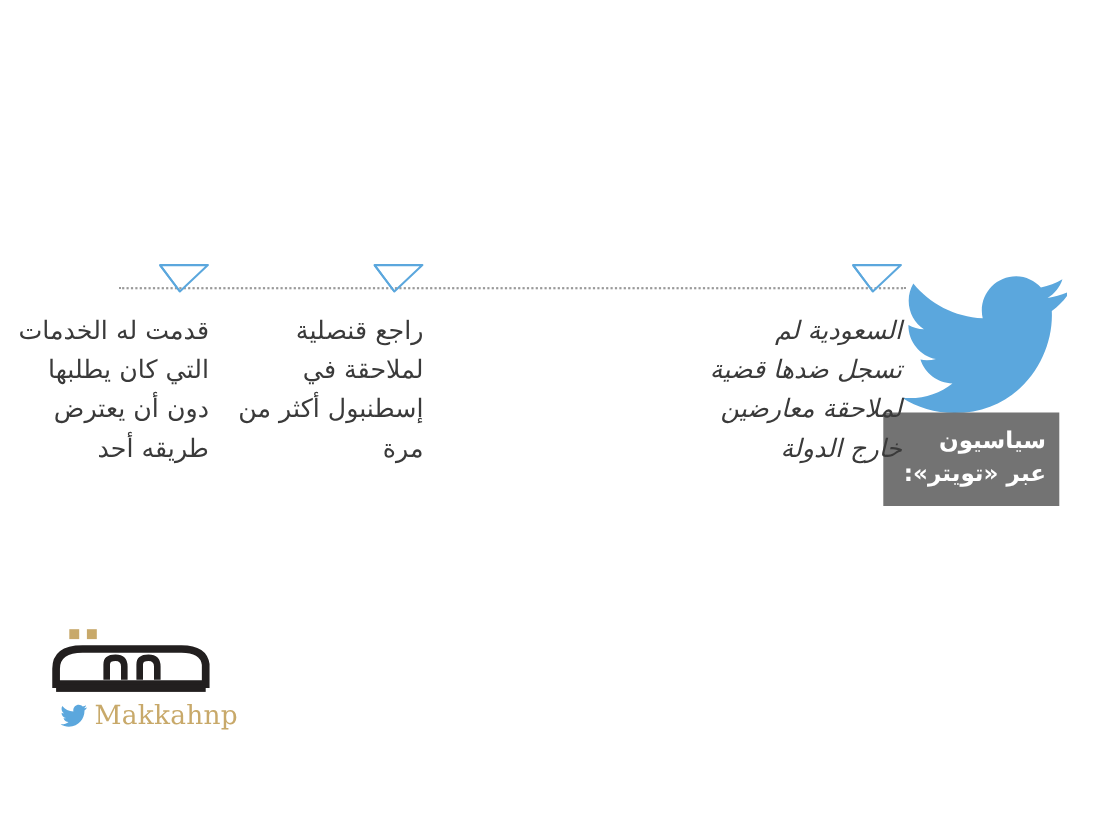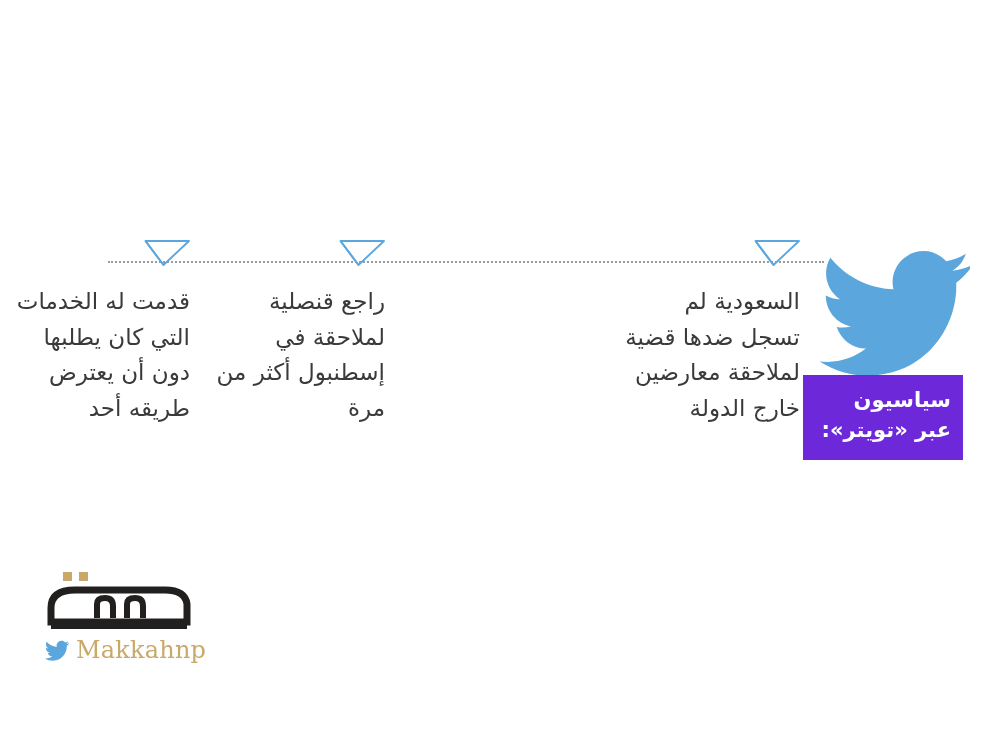--- a/index.html
+++ b/index.html
@@ -31,21 +31,21 @@
   }
   .twitter-bird svg { display: block; width: 100%; height: 100%; }
 
   
   .title-badge {
     position: absolute;
     left: 803px;
     top: 375px;
     width: 160px;
     padding: 10px 12px 14px 12px;
-    background: #6d28d9;
+    background: #737373;
     color: #ffffff;
     direction: rtl;
     text-align: right;
     font-size: 21px;
     line-height: 1.45;
     font-weight: bold;
     box-sizing: border-box;
   }
 
   
@@ -78,21 +78,21 @@
   .node .node-text {
     direction: rtl;
     font-size: 23px;
     line-height: 1.55;
     color: #3a3a3a;
     padding-right: 10px;
     padding-top: 16px;
     box-sizing: border-box;
   }
 
-  .node-1 { left: 620px; }
+  .node-1 { left: 640px; font-style: italic; }
   .node-2 { left: 410px; }
   .node-3 { left: 205px; }
   .node-4 { left: 10px; }
 
   
   .logo-block {
     position: absolute;
     left: 45px;
     top: 570px;
     width: 220px;
@@ -100,21 +100,21 @@
   }
   .logo-mark {
     position: relative;
     width: 150px;
     height: 62px;
   }
   .logo-mark svg { display: block; width: 100%; height: 100%; }
 
   .logo-handle {
     position: absolute;
-    left: 0;
+    left: 10px;
     top: 66px;
     display: flex;
     align-items: center;
     gap: 7px;
   }
   .logo-handle .bird-small {
     width: 24px;
     height: 21px;
     display: block;
   }

